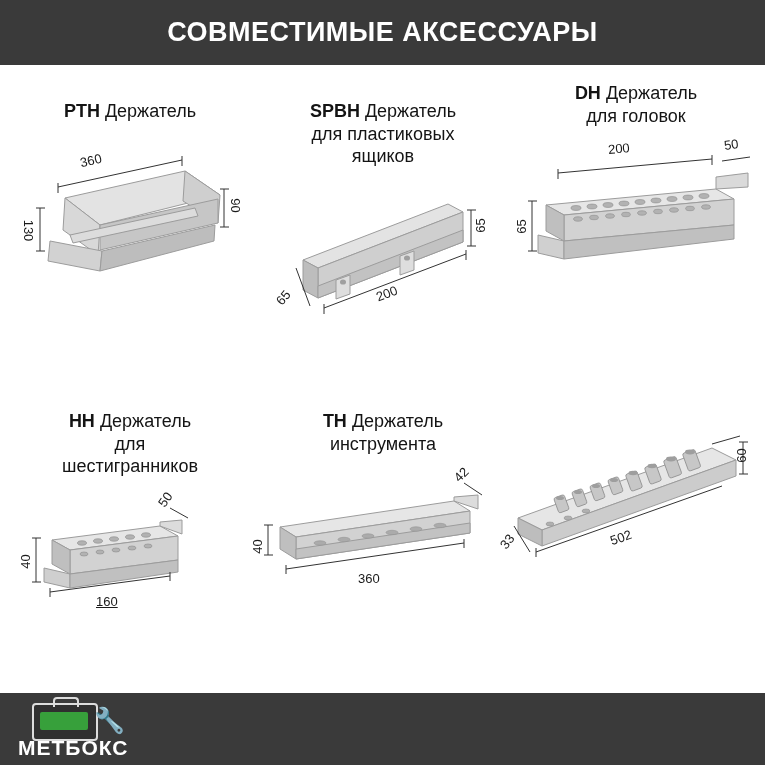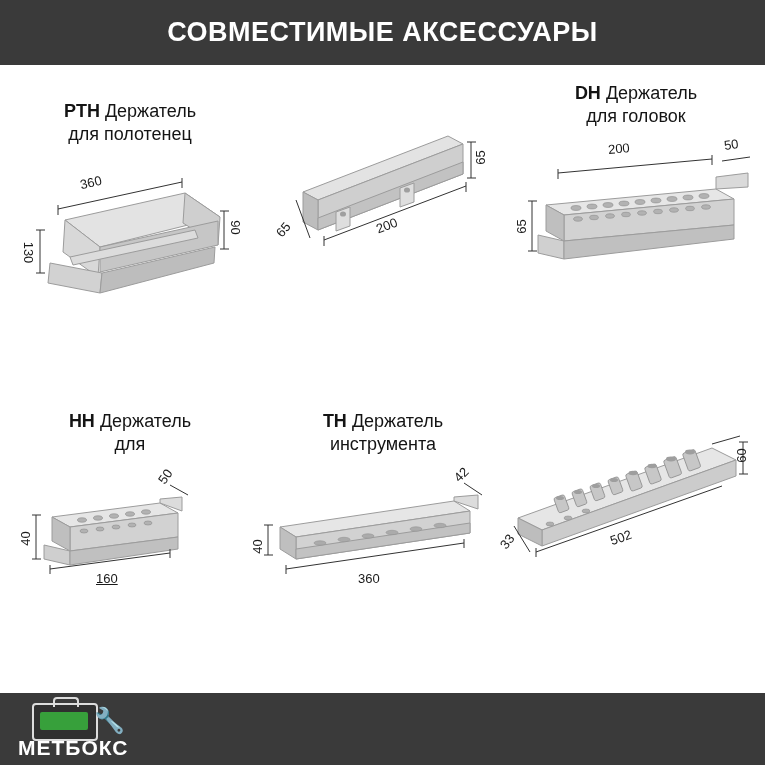--- a/index.html
+++ b/index.html
@@ -93,21 +93,20 @@
   <div class="header">
     <div class="header-title">СОВМЕСТИМЫЕ АКСЕССУАРЫ</div>
   </div>
 
   <div class="grid">
 
     <div class="cell" style="left:10px;top:35px;width:240px;">
       <div class="cap">
         <b>PTH</b>
         <span>Держатель</span><br>
-        <span>для полотенец</span>
       </div>
 
       <div class="art" style="height:200px;">
         <svg class="svgbox" width="240" height="200" viewBox="0 0 240 200">
 
           <polygon points="55,75 175,48 210,72 90,102" fill="#e3e3e3" stroke="#9c9c9c" stroke-width="1"></polygon>
           <polygon points="175,48 210,72 208,100 173,78" fill="#cfcfcf" stroke="#9c9c9c" stroke-width="1"></polygon>
           <polygon points="55,75 90,102 88,132 53,107" fill="#d8d8d8" stroke="#9c9c9c" stroke-width="1"></polygon>
           <polygon points="90,102 208,76 208,100 90,127" fill="#c6c6c6" stroke="#9c9c9c" stroke-width="1"></polygon>
 
@@ -126,20 +125,26 @@
           <line x1="26" y1="85" x2="35" y2="85" stroke="#333" stroke-width="1"></line>
           <line x1="26" y1="128" x2="35" y2="128" stroke="#333" stroke-width="1"></line>
         </svg>
         <div class="dim" style="left:70px;top:30px;transform:rotate(-13deg);">360</div>
         <div class="dim" style="left:218px;top:75px;transform:rotate(90deg);">90</div>
         <div class="dim" style="left:8px;top:100px;transform:rotate(90deg);">130</div>
       </div>
     </div>
 
     <div class="cell" style="left:258px;top:35px;width:250px;">
+      <div class="cap">
+        <b>SPBH</b>
+        <span>Держатель</span><br>
+        <span>для пластиковых</span><br>
+        <span>ящиков</span>
+      </div>
 
       <div class="art" style="height:180px;">
         <svg class="svgbox" width="250" height="180" viewBox="0 0 250 180">
 
           <polygon points="45,92 190,36 205,44 60,100" fill="#e3e3e3" stroke="#9c9c9c" stroke-width="1"></polygon>
           <polygon points="60,100 205,44 205,74 60,130" fill="#cfcfcf" stroke="#9c9c9c" stroke-width="1"></polygon>
           <polygon points="45,92 60,100 60,130 45,122" fill="#bdbdbd" stroke="#9c9c9c" stroke-width="1"></polygon>
 
           <polygon points="60,118 205,62 205,74 60,130" fill="#c2c2c2" stroke="#9c9c9c" stroke-width="1"></polygon>
 
@@ -214,20 +219,21 @@
         <div class="dim" style="left:208px;top:10px;transform:rotate(-8deg);">50</div>
         <div class="dim" style="left:-2px;top:92px;transform:rotate(-90deg);">65</div>
       </div>
     </div>
 
     <div class="cell" style="left:10px;top:345px;width:240px;">
       <div class="cap">
         <b>HH</b>
         <span>Держатель</span><br>
         <span>для</span><br>
+        <span>шестигранников</span>
       </div>
 
       <div class="art" style="height:140px;">
         <svg class="svgbox" width="240" height="140" viewBox="0 0 240 140">
           <polygon points="42,62 150,48 168,58 60,72" fill="#e6e6e6" stroke="#9c9c9c" stroke-width="1"></polygon>
           <polygon points="60,72 168,58 168,82 60,96" fill="#d2d2d2" stroke="#9c9c9c" stroke-width="1"></polygon>
           <polygon points="42,62 60,72 60,96 42,86" fill="#bfbfbf" stroke="#9c9c9c" stroke-width="1"></polygon>
           <g fill="#b2b2b2" stroke="#949494" stroke-width="0.7">
             <ellipse cx="72" cy="65" rx="4.5" ry="2.2"></ellipse>
               <ellipse cx="88" cy="63" rx="4.5" ry="2.2"></ellipse>

